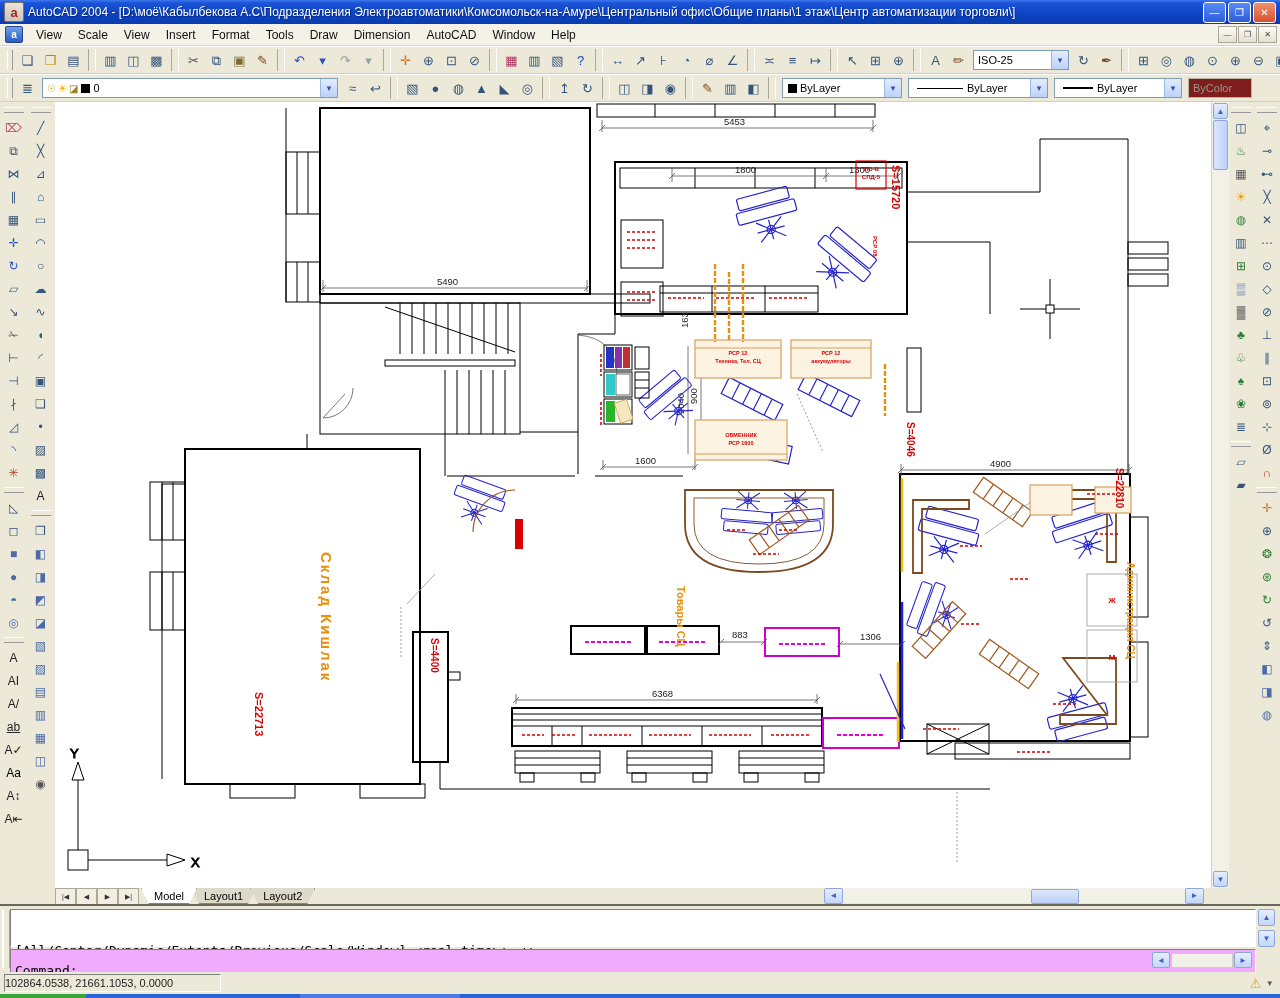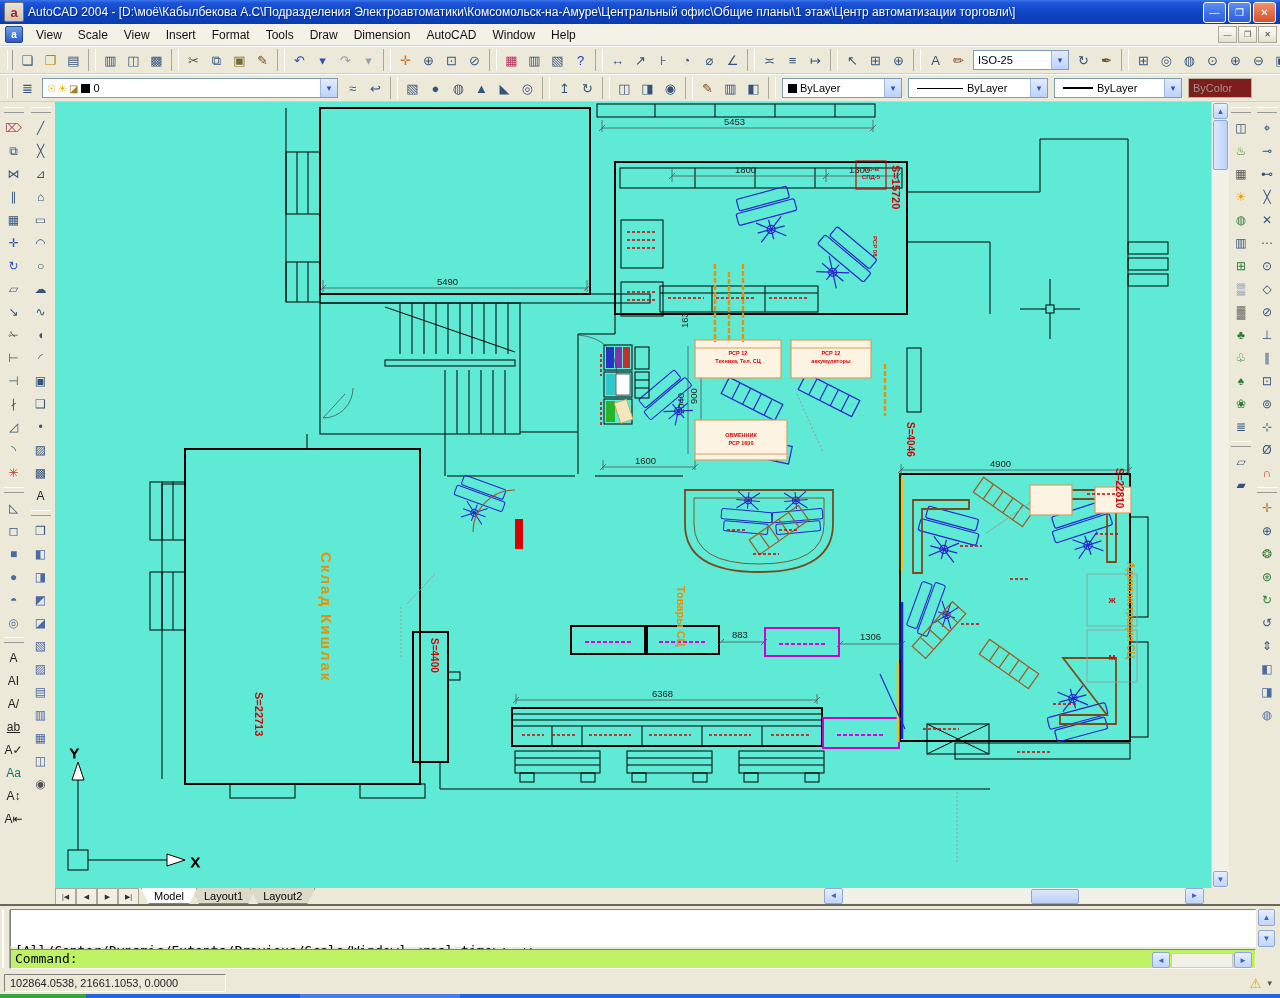--- a/index.html
+++ b/index.html
@@ -46,21 +46,21 @@
   .chip{width:9px;height:9px;background:#000;display:inline-block;margin:0 3px 0 1px}
   .ltline{display:inline-block;width:46px;border-top:1px solid #000;margin:0 4px}
   .combo.disabled{background:#7f1d1d;color:#9A968A;border-color:#B8B4A4}
   
   .dockl{position:absolute;left:0;top:102px;width:55px;height:786px;background:#ECE9D8;display:flex}
   .dockr{position:absolute;left:1228px;top:102px;width:52px;height:786px;background:#ECE9D8;display:flex}
   .dcol{width:27px;display:flex;flex-direction:column;align-items:center;padding-top:2px;box-sizing:border-box}
   .dockr .dcol{width:26px}
   .dcol .tb{width:22px;height:21px;font-size:12px}
   
-  .canvas{position:absolute;left:55px;top:102px;width:1156px;height:786px;background:#5eead4;overflow:hidden}
+  .canvas{position:absolute;left:55px;top:102px;width:1156px;height:786px;background:#ffffff;overflow:hidden}
   svg text{font-family:"Liberation Sans",sans-serif}
   .w1{fill:none;stroke:#000;stroke-width:1}
   .w2{fill:none;stroke:#000;stroke-width:2}
   .th{fill:none;stroke:#444;stroke-width:0.7}
   .dm{fill:none;stroke:#555;stroke-width:0.8}
   text.dt{font-size:9.5px;fill:#222}
   text.rt{fill:#D80000;font-weight:bold}
   text.ot{fill:#E8900A;font-weight:bold}
   .rl{stroke:#D80000;stroke-width:1.6;stroke-dasharray:3 2;fill:none}
   .ol{stroke:#E8900A;stroke-width:2.4;stroke-dasharray:5 2;fill:none}
@@ -95,31 +95,31 @@
   .sthumb{position:absolute;top:0;height:13px;width:46px;background:linear-gradient(180deg,#DCE7FD,#BCD0F8);
     border:1px solid #8DA8D8;border-radius:2px}
   
   .cmdwin{position:absolute;left:0;top:904px;width:1280px;height:68px;background:#ECE9D8;border-top:2px solid #6A675C;box-sizing:border-box}
   .cgrip{position:absolute;left:2px;top:4px;width:5px;height:58px;border-left:2px solid #fff;border-right:2px solid #A8A494}
   .chist{position:absolute;left:10px;top:3px;width:1246px;height:38px;background:#fff;
     border:1px solid;border-color:#808080 #fff #fff #808080;font:13px "DejaVu Sans Mono",monospace;color:#000;
     padding:1px 4px;box-sizing:border-box;line-height:16px;white-space:pre}
   .cvs{position:absolute;right:5px;top:3px;width:17px;height:38px;display:flex;flex-direction:column;justify-content:space-between}
   .cvs .vsb{position:static;width:15px;height:15px}
-  .cline{position:absolute;left:10px;top:43px;width:1246px;height:20px;background:#bef264;
+  .cline{position:absolute;left:10px;top:43px;width:1246px;height:20px;background:#f0abfc;
     border:1px solid;border-color:#808080 #fff #fff #808080;font:13px "DejaVu Sans Mono",monospace;
-    padding:1px 4px;box-sizing:border-box}
+    padding:13px 4px;box-sizing:border-box}
   .chs{position:absolute;right:28px;top:46px;display:flex;gap:1px;align-items:center}
   .chs .vsb{position:static;width:16px;height:14px}
   .chs .minitrack{width:60px;height:13px;background:#F2F1E8;border:1px solid #D0CCBC}
   
   .statusbar{position:absolute;left:0;top:972px;width:1280px;height:22px;background:#ECE9D8;display:flex;
     align-items:center;padding:0 4px;box-sizing:border-box;font-size:11px}
   .coords{width:215px;height:16px;border:1px solid;border-color:#808080 #fff #fff #808080;
-    display:flex;align-items:center;padding-left:5px;color:#222;margin-right:28px}
+    display:flex;align-items:center;color:#222;margin-right:28px}
   .sbtns{display:flex;gap:3px}
   .sbtn{padding:1px 7px;height:14px;border:1px solid;border-color:#fff #808080 #808080 #fff;background:#ECE9D8;
     display:flex;align-items:center;color:#222}
   .sbtn.on{border-color:#808080 #fff #fff #808080;background:#E2DECE}
   .commicon{margin-left:auto;color:#E8A000;font-size:13px}
   .commdd{color:#555;font-size:9px;margin:0 4px 0 6px}
   
   .taskbar{position:absolute;left:0;top:994px;width:1280px;height:4px;background:linear-gradient(90deg,#2A62D8,#2A62D8)}
   .taskbar .start{position:absolute;left:0;top:0;width:86px;height:4px;background:#3BA33B}
   .taskbar .btn1{position:absolute;left:300px;width:160px;height:4px;background:#4A7CE8}
@@ -313,21 +313,21 @@
       <span class="tb" style="color: rgb(74, 106, 168);">■</span>
       <span class="tb" style="color: rgb(74, 106, 168);">●</span>
       <span class="tb" style="color: rgb(74, 106, 168);">◓</span>
       <span class="tb" style="color: rgb(74, 106, 168);">◎</span>
       <span class="grip"></span>
       <span class="tb" style="color: rgb(34, 34, 34);">A</span>
       <span class="tb" style="color: rgb(34, 34, 34);">AI</span>
       <span class="tb" style="color: rgb(34, 34, 34);">A/</span>
       <span class="tb" style="color: rgb(34, 34, 34); text-decoration: underline;">ab</span>
       <span class="tb" style="color: rgb(34, 34, 34);">A✓</span>
-      <span class="tb" style="color: #0f766e;">Aa</span>
+      <span class="tb" style="color: #000000;">Aa</span>
       <span class="tb" style="color: rgb(34, 34, 34);">A↕</span>
       <span class="tb" style="color: rgb(34, 34, 34);">A⇤</span>
     </div>
   <div class="dcol">
       <span class="grip"></span>
       <span class="tb">╱</span>
       <span class="tb">╳</span>
       <span class="tb">⊿</span>
       <span class="tb">⌂</span>
       <span class="tb">▭</span>

